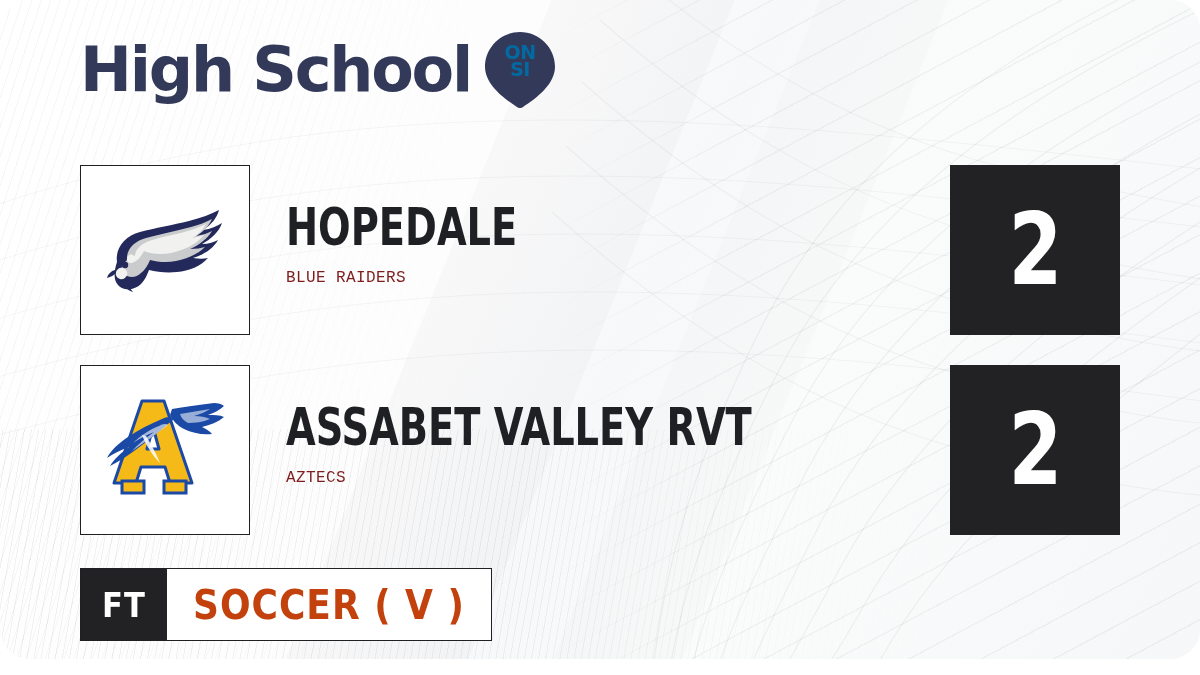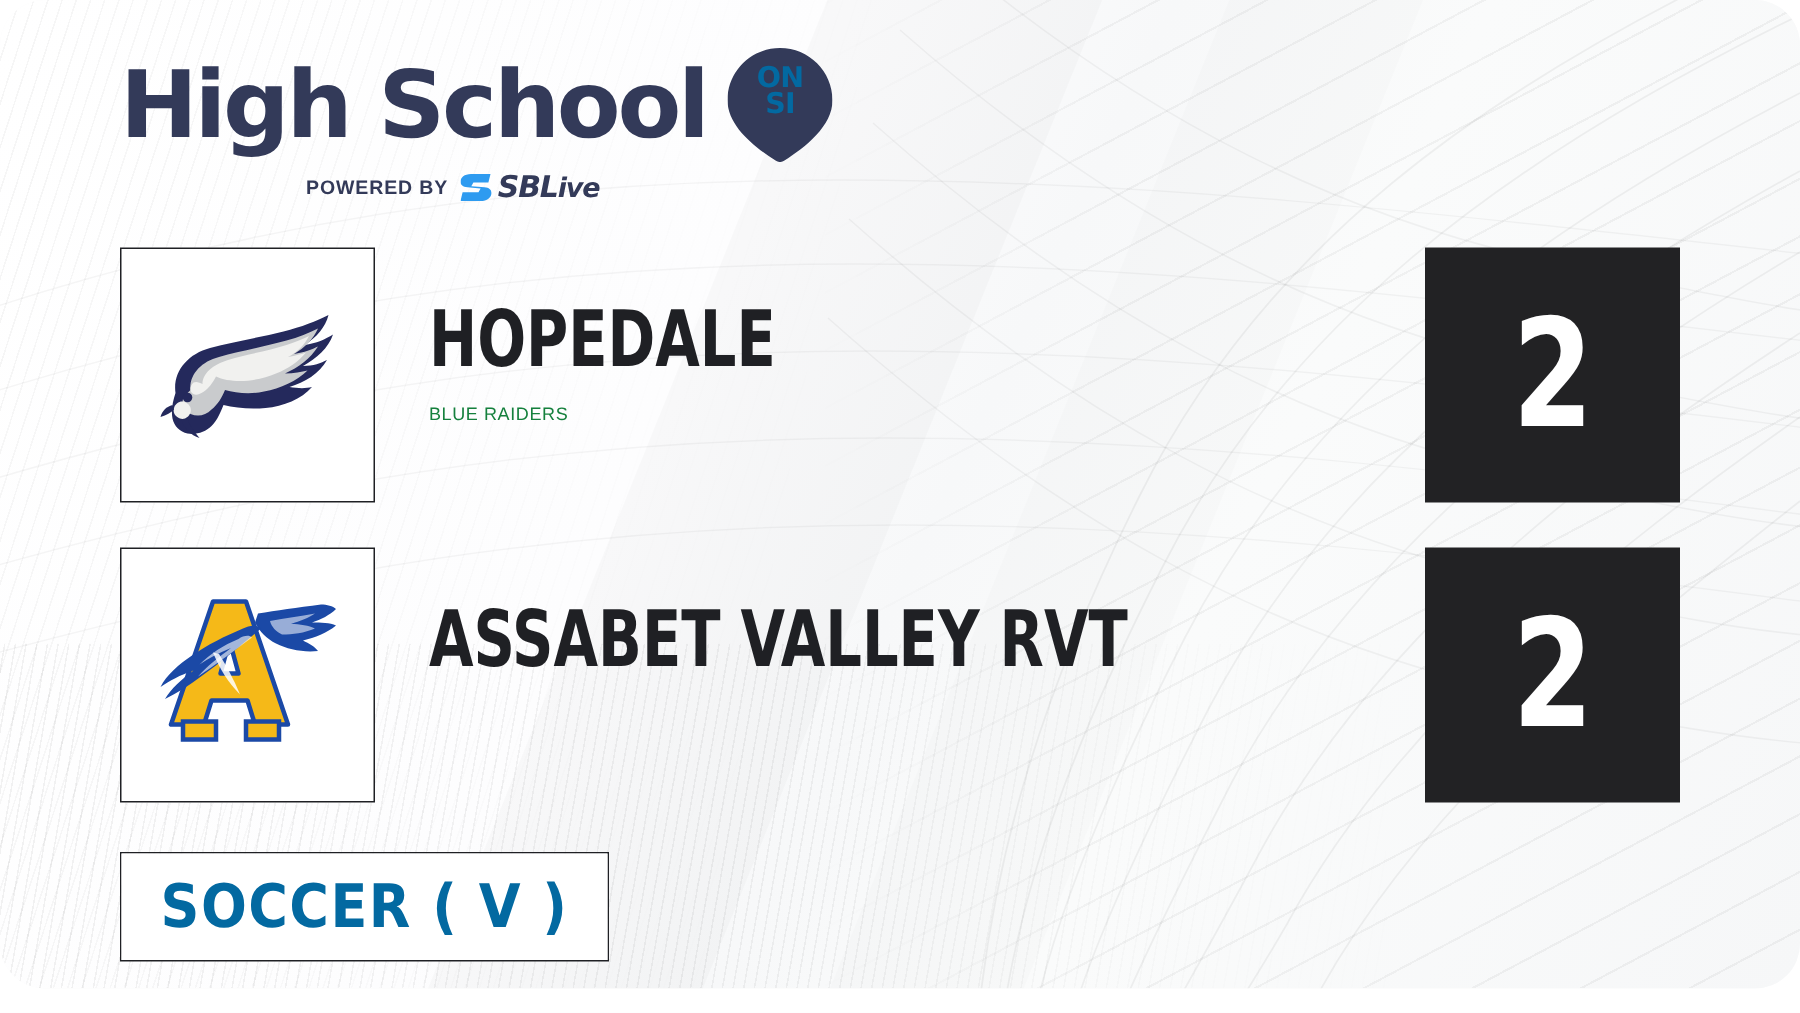--- a/index.html
+++ b/index.html
@@ -152,25 +152,25 @@
     font-weight:bold;
     font-size:52px;
     line-height:56px;
     letter-spacing:0px;
     color:#1f2024;
     white-space:nowrap;
     transform:scaleX(0.82);
     transform-origin:left center;
   }
   .team-sub {
-    font-family:Liberation Sans, sans-serif;
+    font-family:Liberation Mono, monospace;
     font-weight:normal;
-    font-size:12px;
+    font-size:16px;
     letter-spacing:0.4px;
-    color:#15803d;
+    color:#7f1d1d;
     margin-top:14px;
     white-space:nowrap;
   }
 
   .score-box {
     position:absolute; left:870px; top:0;
     width:170px; height:170px;
     background:#222224;
     display:flex; align-items:center; justify-content:center;
   }
@@ -201,21 +201,21 @@
     color:#ffffff;
   }
   .status-sport {
     background:#ffffff;
     padding:0 26px;
     display:flex; align-items:center;
     font-family:"DejaVu Sans Condensed","DejaVu Sans", sans-serif;
     font-weight:bold;
     font-size:40px;
     letter-spacing:1px;
-    color:#0369a1;
+    color:#c2410c;
     white-space:nowrap;
   }
 </style>
 </head>
 <body>
 
 <div id="stage">
 
   <div class="bg-layer bg-base"></div>
   <div class="bg-layer bg-arcs">
@@ -258,31 +258,20 @@
       <div class="pin">
         <svg width="70" height="76" viewBox="0 0 70 76" aria-hidden="true">
           <path d="M35 0 C15.7 0 0 15.6 0 34.8 C0 52 18 66 32.3 75.2 C33.9 76.3 36.1 76.3 37.7 75.2 C52 66 70 52 70 34.8 C70 15.6 54.3 0 35 0 Z" fill="#333a59"></path>
         </svg>
         <div class="pin-text">
           <div>ON</div>
           <div>SI</div>
         </div>
       </div>
     </div>
-    <div class="powered">
-      <span class="powered-label">POWERED BY</span>
-      <span class="sblive">
-        <span class="sblive-mark">
-          <svg width="22" height="18" viewBox="0 0 22 18" aria-hidden="true">
-            <path d="M20 0 L7 0 C2.6 0 0 2.4 0 5.2 C0 7.4 1.6 8.6 4.6 8.9 L13.4 9.6 L12 12.2 L1.4 12.2 L0 18 L13.2 18 C17.8 18 20.6 15.6 20.6 12.6 C20.6 10.4 19 9.2 16 8.9 L7.2 8.2 L8.6 5.6 L18.6 5.6 Z" fill="#2e9bf0"></path>
-          </svg>
-        </span>
-        <span class="sblive-word"><span>SBL</span><span class="lc">ive</span></span>
-      </span>
-    </div>
   </div>
 
   <div class="team-row r1">
     <div class="logo-box">
       <span>
         <svg width="120" height="104" viewBox="0 0 120 104" aria-hidden="true">
           <g transform="translate(2,10)">
             <path d="M10 54 C8 40 18 28 33 24 C48 20 66 17 82 13 C94 10 104 6 112 2 C110 10 104 17 96 22 C104 21 110 18 115 15 C112 24 104 31 95 36 C102 36 107 34 111 32 C106 41 96 47 86 50 C92 51 97 51 101 50 C94 58 82 63 70 64 C60 65 50 64 42 62 C40 67 38 72 34 76 C30 80 24 82 18 81 C13 80 9 76 8 71 C7 66 8 60 10 54 Z" fill="#24295c"></path>
             <path d="M20 52 C19 42 27 33 39 30 C53 26 70 23 84 19 C92 17 99 14 105 11 C102 18 96 24 89 28 C96 27 101 25 105 23 C100 31 92 37 83 41 C89 41 94 40 98 39 C91 46 80 51 69 53 C60 55 50 54 43 52 C41 57 38 62 34 65 C30 69 25 70 20 68 C16 66 14 62 15 58 C16 56 18 54 20 52 Z" fill="#c9cbcd"></path>
             <path d="M28 48 C28 41 35 35 45 32 C58 28 72 26 84 22 C90 20 95 18 99 16 C96 22 91 27 85 30 C90 29 94 28 97 27 C92 33 85 38 77 41 C70 44 61 46 53 46 C47 46 41 45 37 43 C35 47 32 51 29 53 C26 55 23 56 21 54 C19 52 20 49 22 47 C24 46 26 47 28 48 Z" fill="#f1f1ef"></path>
@@ -315,23 +304,25 @@
             <path d="M78 17 C88 15 98 14 108 12 C104 15 98 17 92 19 C98 19 104 20 108 22 C101 25 93 26 86 26 C82 24 79 21 78 17 Z" fill="#ffffff" opacity="0.55"></path>
             <path d="M72 22 C60 32 46 44 32 54 C24 60 16 65 8 69 C12 62 19 56 27 50 C18 53 11 57 5 61 C9 53 17 46 26 40 C36 33 48 27 60 22 C64 20 69 19 72 22 Z" fill="#1b49a6"></path>
             <path d="M66 28 C54 37 42 46 30 54 C36 47 44 41 52 35 C44 38 37 42 31 46 C38 39 47 33 57 29 C60 27 64 26 66 28 Z" fill="#ffffff" opacity="0.6"></path>
             <path d="M40 38 C44 48 50 58 58 66 C54 56 49 47 44 39 Z" fill="#ffffff" opacity="0.85"></path>
           </g>
         </svg>
       </span>
     </div>
     <div class="team-text">
       <div class="team-name">ASSABET VALLEY RVT</div>
+      <div class="team-sub">AZTECS</div>
     </div>
     <div class="score-box">
       <span class="score-value">2</span>
     </div>
   </div>
 
   <div class="status-bar">
+    <div class="status-ft">FT</div>
     <div class="status-sport">SOCCER ( V )</div>
   </div>
 
 </div>
 
 </body></html>

